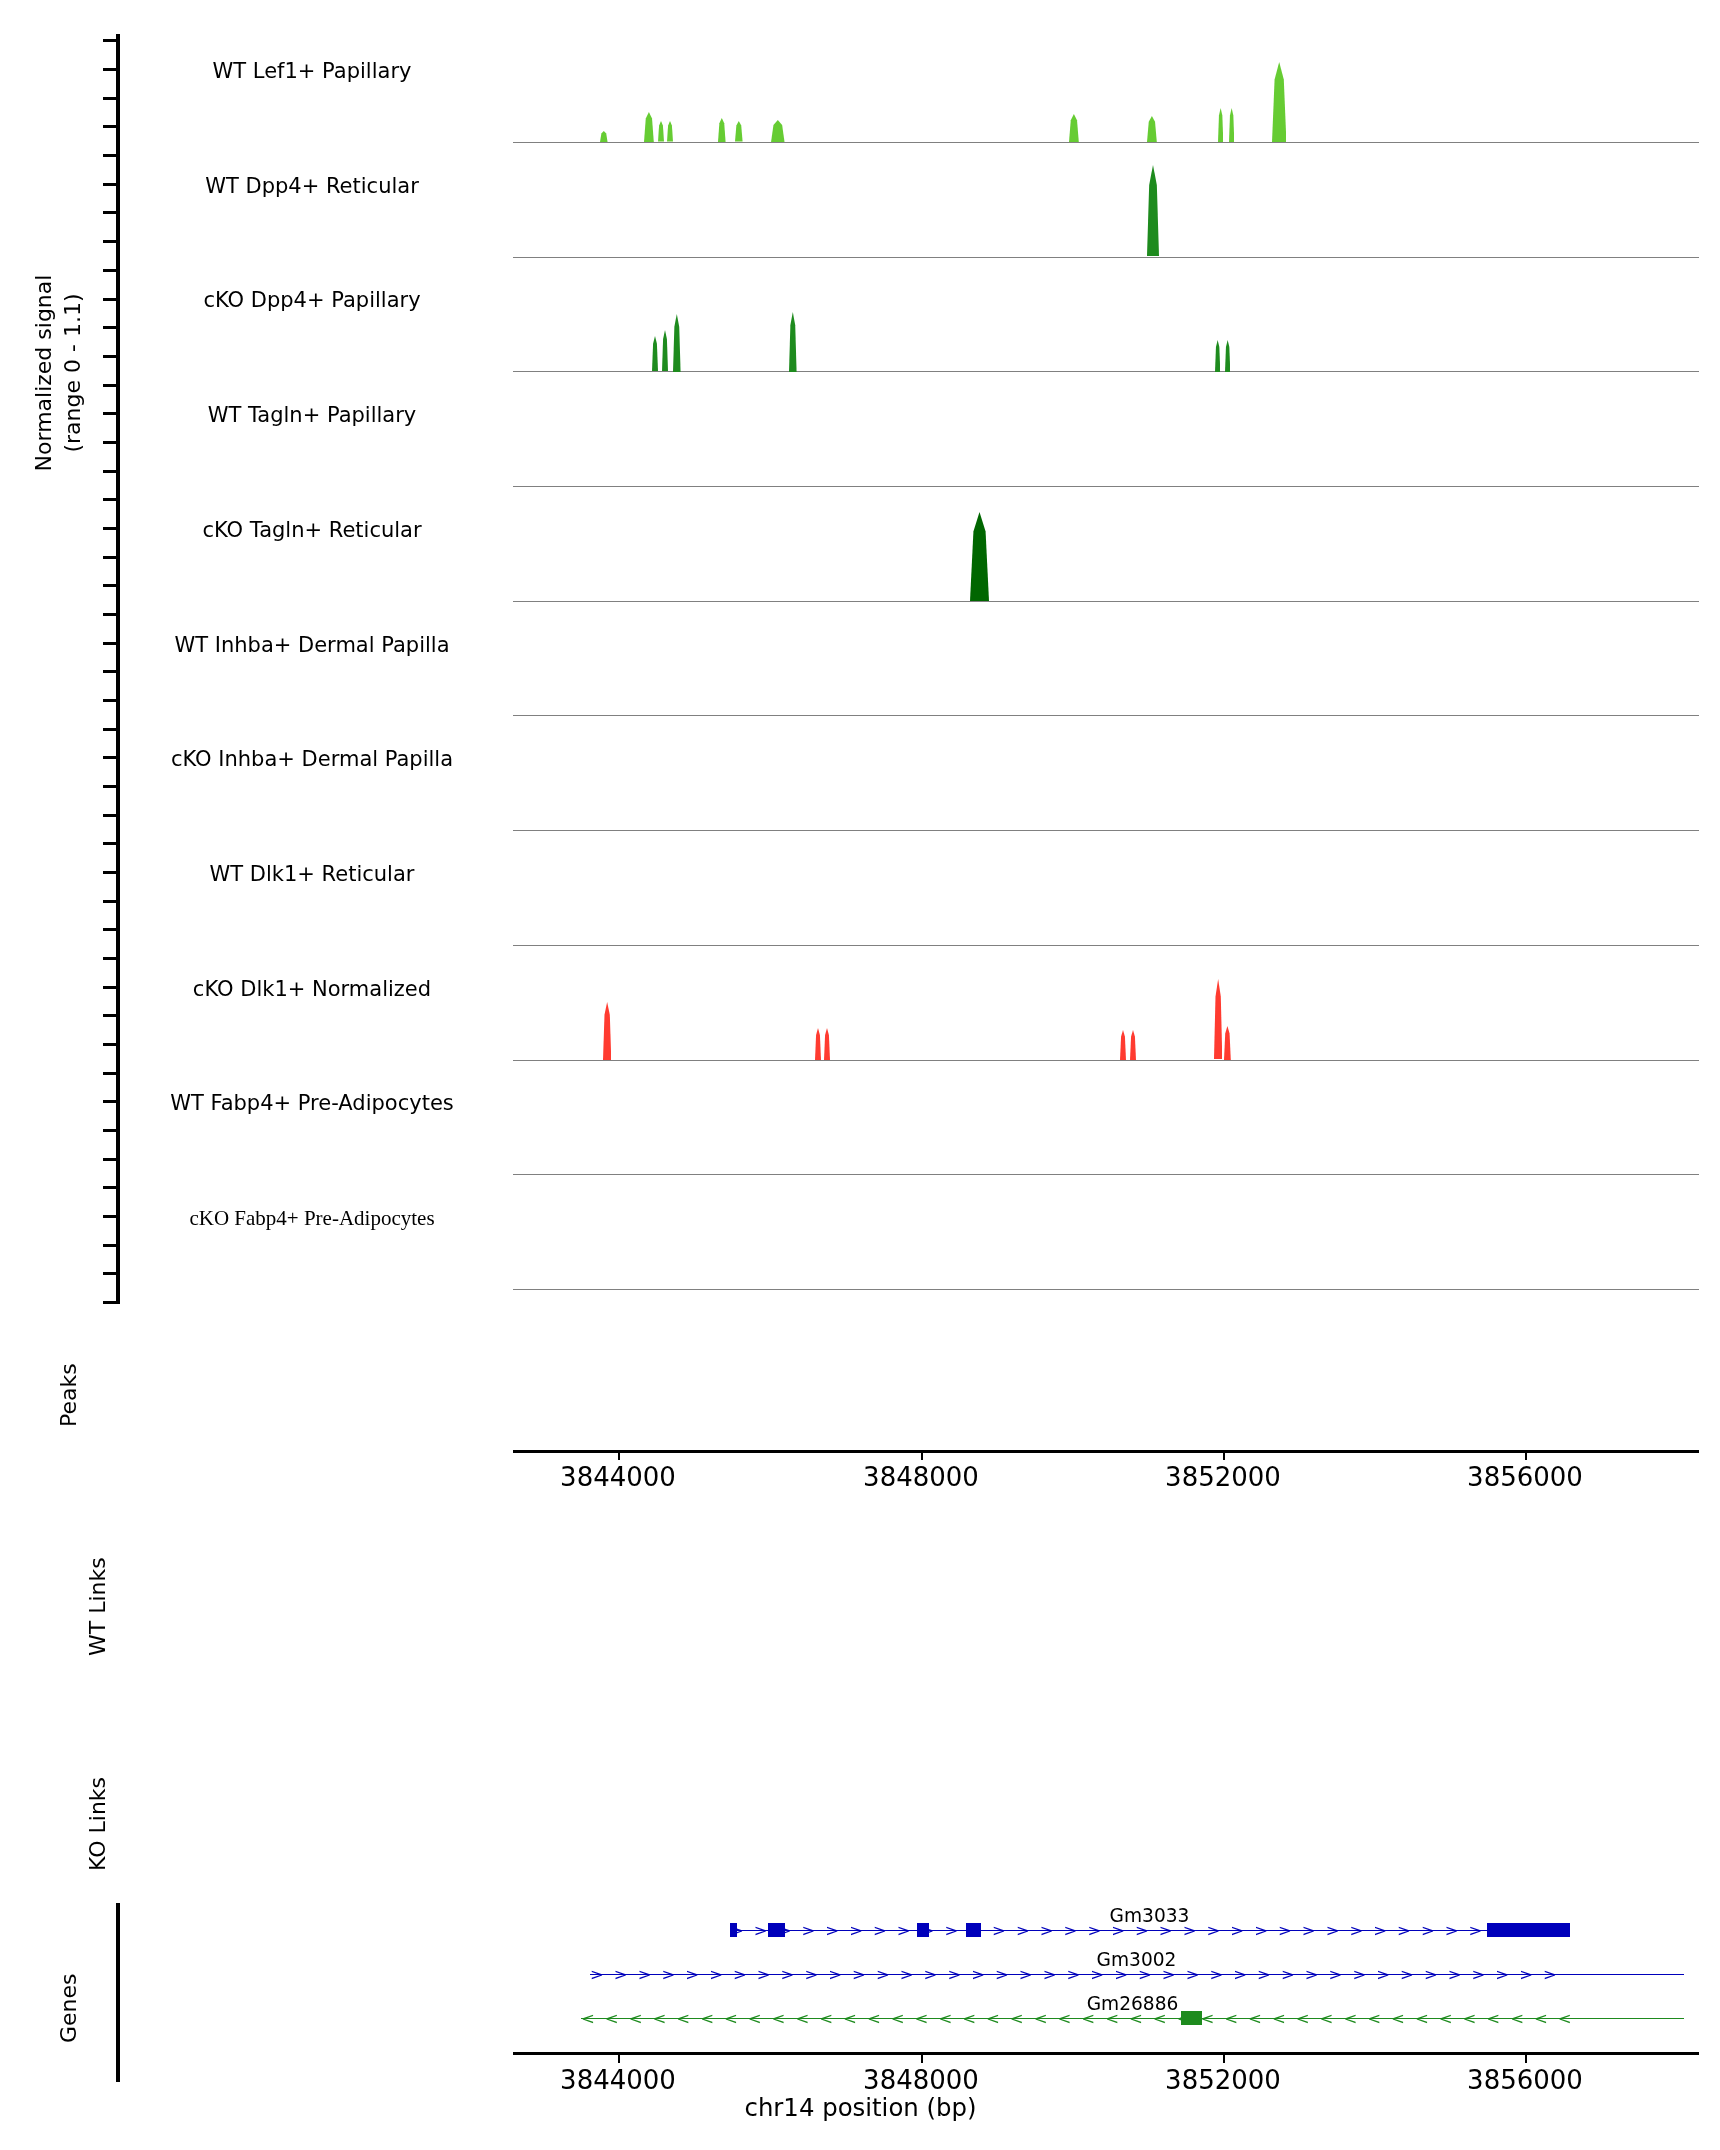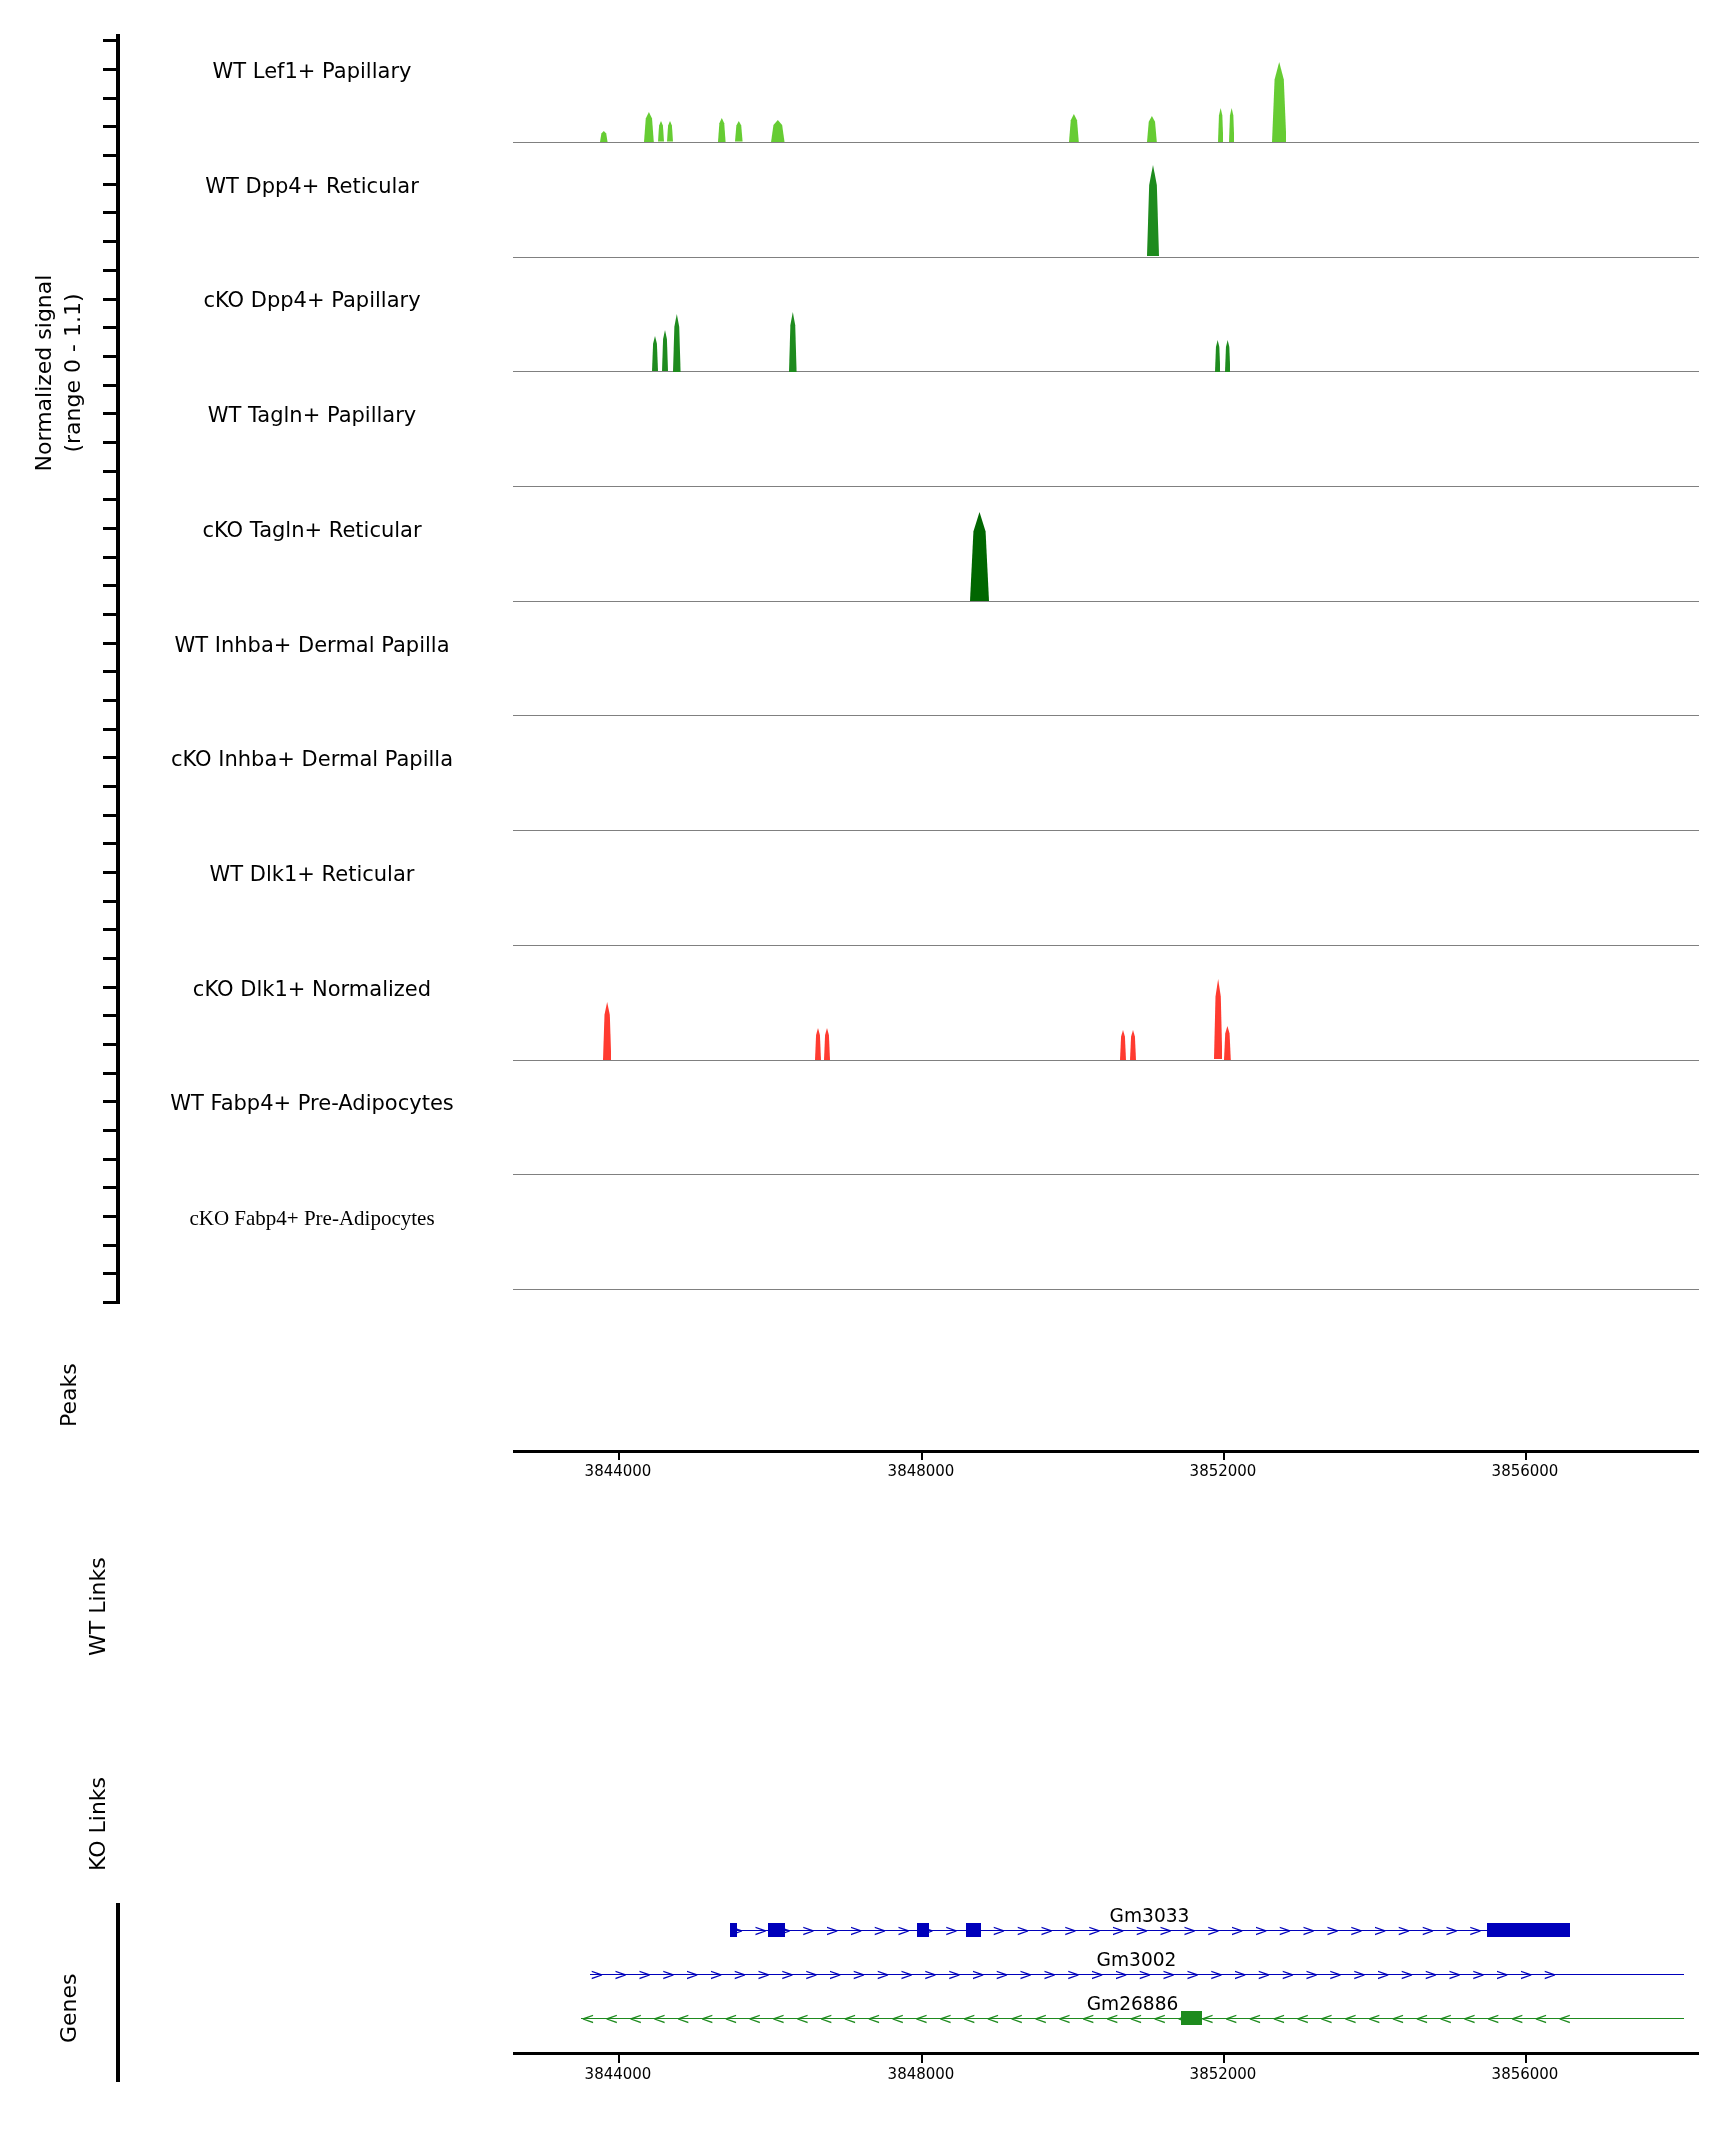--- a/index.html
+++ b/index.html
@@ -99,21 +99,21 @@
     width: 1186px;
   }
   .xtick {
     position: absolute;
     width: 2.2px;
     height: 8px;
     background: #000000;
   }
   .xtick-label {
     position: absolute;
-    font-size: 15px;
+    font-size: 26px;
     text-align: center;
     width: 186px;
     margin-left: -93px;
   }
   .xaxis-title {
     position: absolute;
     left: 0;
     width: 1721px;
     text-align: center;
     font-size: 24.4px;
@@ -302,20 +302,21 @@
         <div class="gene-label" style="left: 547px;">Gm3002</div>
       </div>
       <div class="gene-row" style="left: 581px; width: 1103px; top: 2004px;">
         <div class="gene-line" style="left: 0px; width: 100%; background: rgb(30, 139, 30);"></div>
         <div class="gene-arrows" style="left: 0px; width: 100%; color: rgb(30, 139, 30);">&lt;&lt;&lt;&lt;&lt;&lt;&lt;&lt;&lt;&lt;&lt;&lt;&lt;&lt;&lt;&lt;&lt;&lt;&lt;&lt;&lt;&lt;&lt;&lt;&lt;&lt;&lt;&lt;&lt;&lt;&lt;&lt;&lt;&lt;&lt;&lt;&lt;&lt;&lt;&lt;&lt;&lt;</div>
         <div class="gene-exon" style="left: 600px; width: 21px; background: rgb(30, 139, 30);"></div>
         <div class="gene-label" style="left: 552px;">Gm26886</div>
       </div>
     </div>
 
+  <div class="xaxis-title">chr14 position (bp)</div>
 <div class="baseline" style="left: 513px; width: 1186px; top: 142px;"></div>
     <div class="peak" style="left: 600px; width: 7.6px; height: 11.2px; top: 131px; position: absolute; background: rgb(102, 204, 51); clip-path: polygon(0% 100%, 18% 22%, 50% 0%, 82% 22%, 100% 100%);"></div>
     <div class="peak" style="left: 644px; width: 9.8px; height: 30px; top: 112px; position: absolute; background: rgb(102, 204, 51); clip-path: polygon(0% 100%, 18% 22%, 50% 0%, 82% 22%, 100% 100%);"></div>
     <div class="peak" style="left: 658px; width: 6px; height: 20.5px; top: 121px; position: absolute; background: rgb(102, 204, 51); clip-path: polygon(0% 100%, 18% 22%, 50% 0%, 82% 22%, 100% 100%);"></div>
     <div class="peak" style="left: 667px; width: 6px; height: 20.5px; top: 121px; position: absolute; background: rgb(102, 204, 51); clip-path: polygon(0% 100%, 18% 22%, 50% 0%, 82% 22%, 100% 100%);"></div>
     <div class="peak" style="left: 718px; width: 7.6px; height: 24px; top: 118px; position: absolute; background: rgb(102, 204, 51); clip-path: polygon(0% 100%, 18% 22%, 50% 0%, 82% 22%, 100% 100%);"></div>
     <div class="peak" style="left: 735px; width: 7.6px; height: 20.5px; top: 121px; position: absolute; background: rgb(102, 204, 51); clip-path: polygon(0% 100%, 18% 22%, 50% 0%, 82% 22%, 100% 100%);"></div>
     <div class="peak" style="left: 771px; width: 13.6px; height: 22.4px; top: 120px; position: absolute; background: rgb(102, 204, 51); clip-path: polygon(0% 100%, 18% 22%, 50% 0%, 82% 22%, 100% 100%);"></div>
     <div class="peak" style="left: 1069px; width: 9.8px; height: 28px; top: 114px; position: absolute; background: rgb(102, 204, 51); clip-path: polygon(0% 100%, 18% 22%, 50% 0%, 82% 22%, 100% 100%);"></div>
     <div class="peak" style="left: 1147px; width: 9.8px; height: 26px; top: 116px; position: absolute; background: rgb(102, 204, 51); clip-path: polygon(0% 100%, 18% 22%, 50% 0%, 82% 22%, 100% 100%);"></div>

